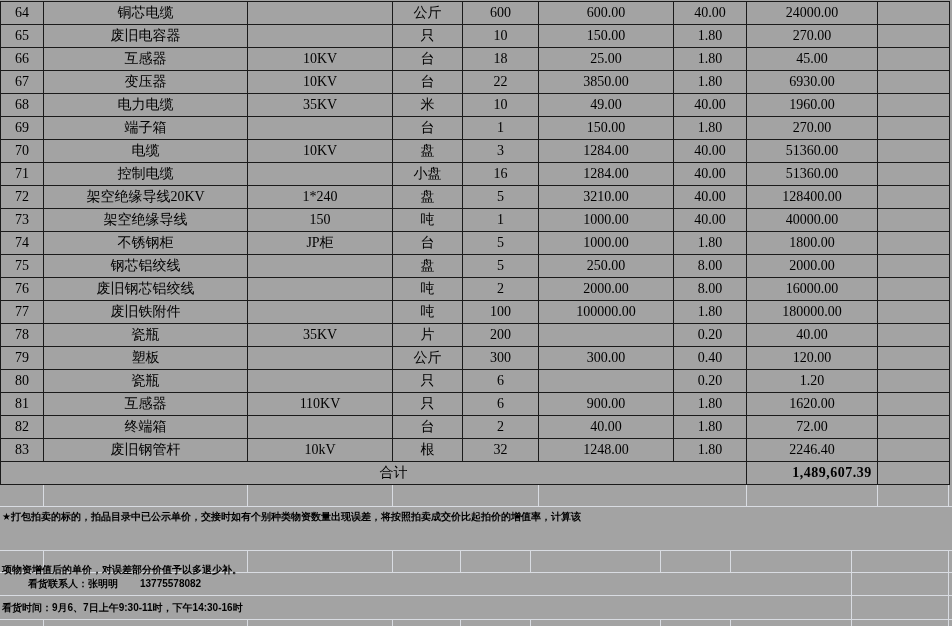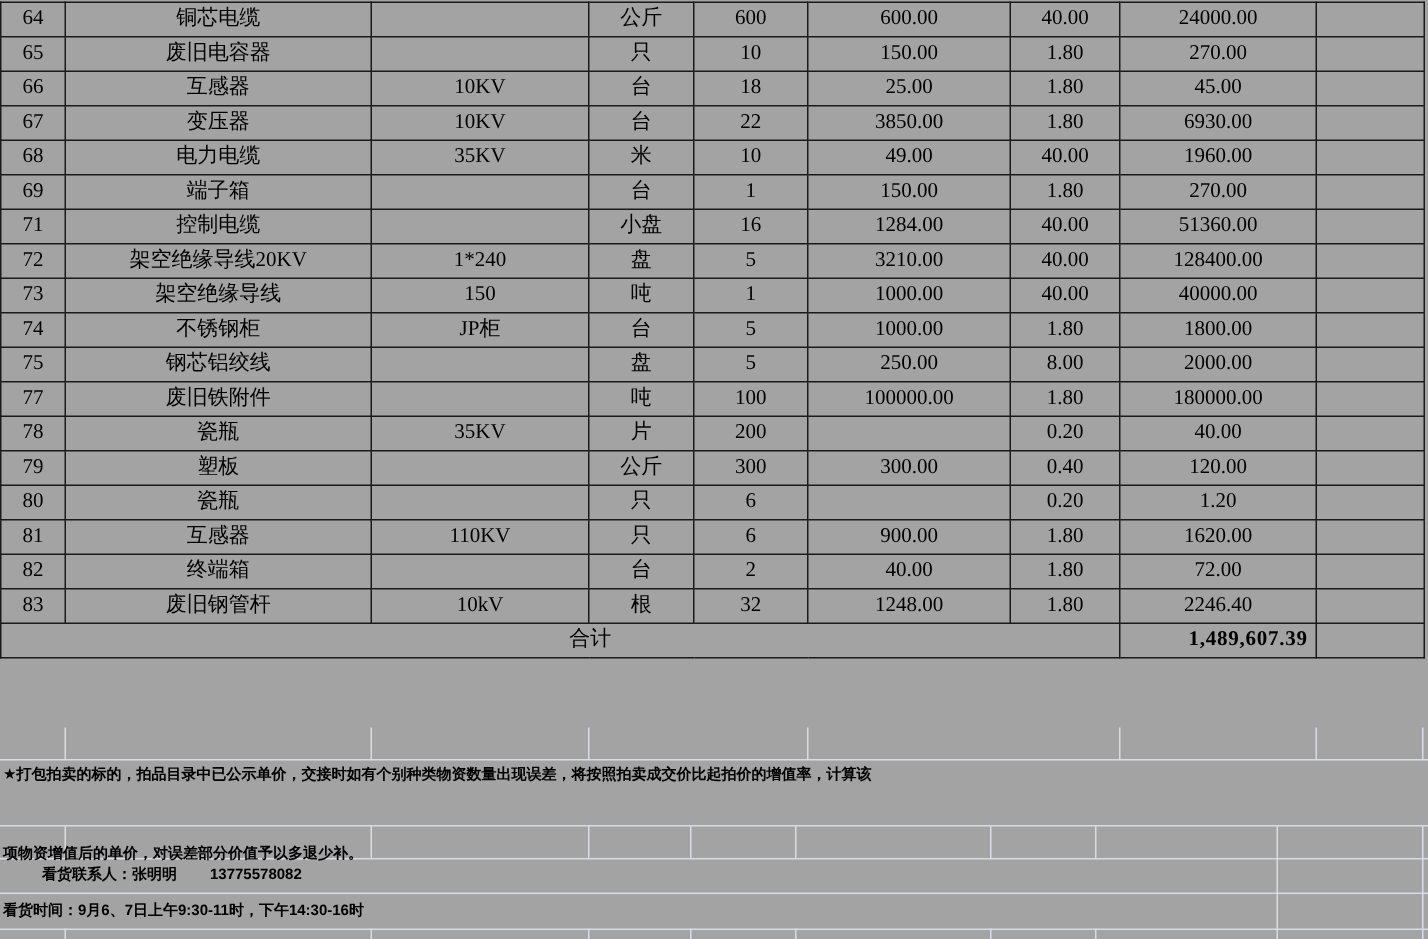--- a/index.html
+++ b/index.html
@@ -104,20 +104,31 @@
           <td>端子箱</td>
           <td></td>
           <td>台</td>
           <td>1</td>
           <td>150.00</td>
           <td>1.80</td>
           <td>270.00</td>
           <td></td>
         </tr>
         <tr>
+          <td>70</td>
+          <td>电缆</td>
+          <td>10KV</td>
+          <td>盘</td>
+          <td>3</td>
+          <td>1284.00</td>
+          <td>40.00</td>
+          <td>51360.00</td>
+          <td></td>
+        </tr>
+        <tr>
           <td>71</td>
           <td>控制电缆</td>
           <td></td>
           <td>小盘</td>
           <td>16</td>
           <td>1284.00</td>
           <td>40.00</td>
           <td>51360.00</td>
           <td></td>
         </tr>
@@ -156,20 +167,31 @@
         </tr>
         <tr>
           <td>75</td>
           <td>钢芯铝绞线</td>
           <td></td>
           <td>盘</td>
           <td>5</td>
           <td>250.00</td>
           <td>8.00</td>
           <td>2000.00</td>
+          <td></td>
+        </tr>
+        <tr>
+          <td>76</td>
+          <td>废旧钢芯铝绞线</td>
+          <td></td>
+          <td>吨</td>
+          <td>2</td>
+          <td>2000.00</td>
+          <td>8.00</td>
+          <td>16000.00</td>
           <td></td>
         </tr>
         <tr>
           <td>77</td>
           <td>废旧铁附件</td>
           <td></td>
           <td>吨</td>
           <td>100</td>
           <td>100000.00</td>
           <td>1.80</td>

